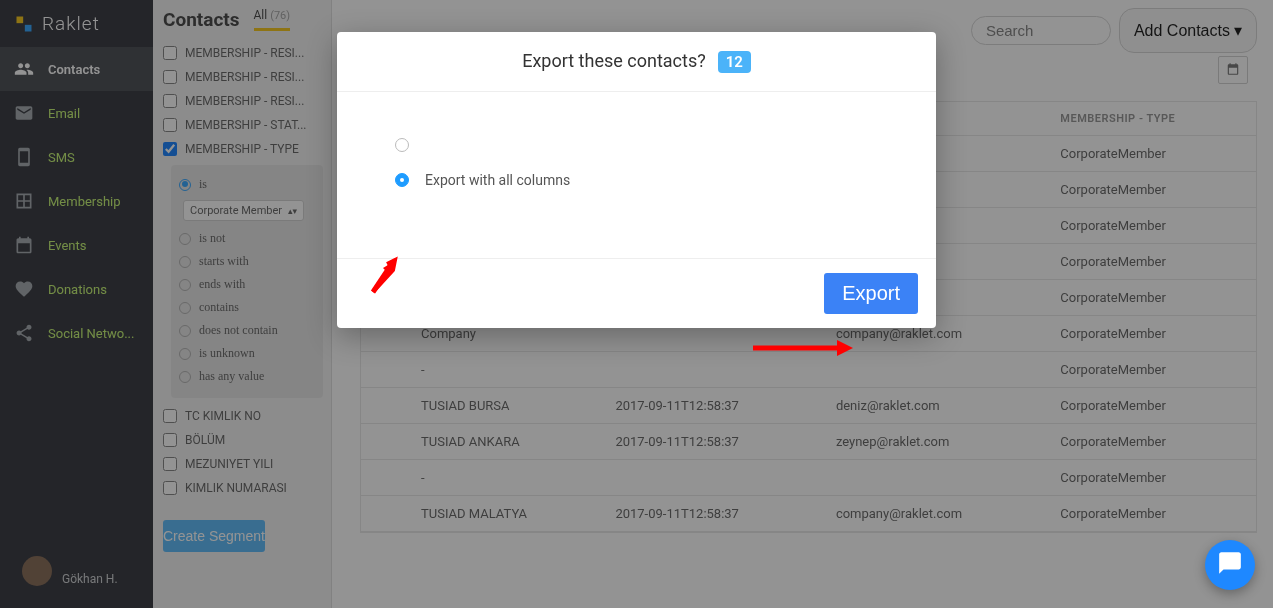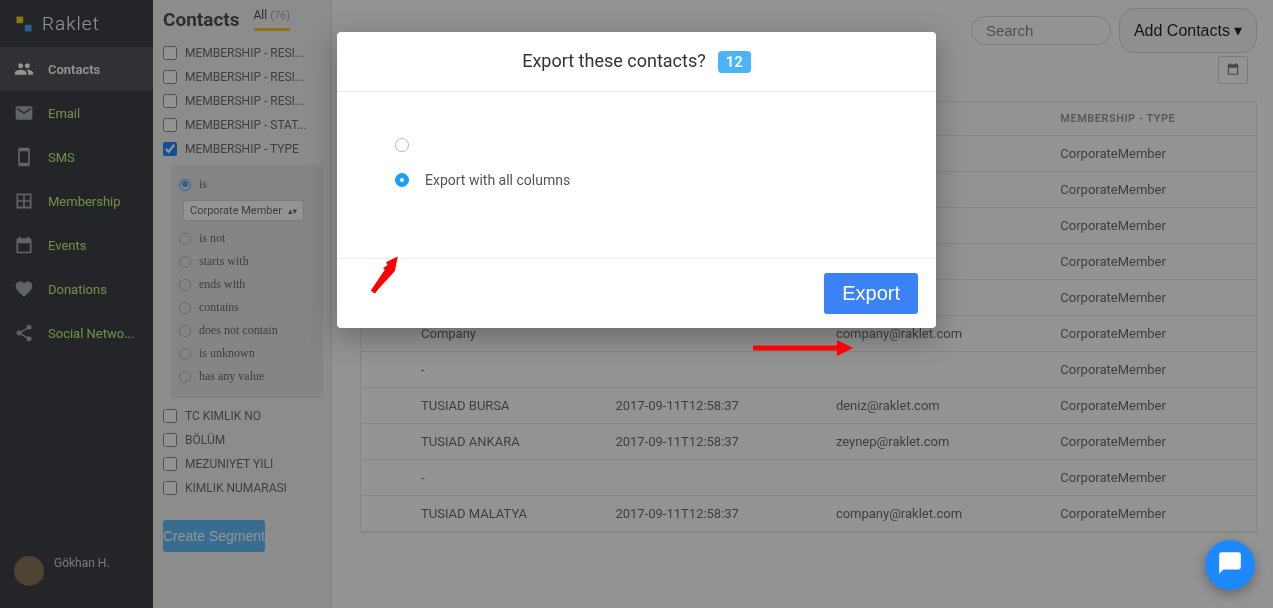--- a/index.html
+++ b/index.html
@@ -6,21 +6,21 @@
 body { font-family: -apple-system, BlinkMacSystemFont, "Segoe UI", Roboto, Helvetica, Arial, sans-serif; background: #f5f5f5; width: 1273px; height: 608px; overflow: hidden; position: relative; }
 
 .sidebar { position: absolute; left: 0; top: 0; width: 153px; height: 608px; background: #20232a; color: #fff; }
 .logo { display: flex; align-items: center; padding: 12px 14px; font-size: 19px; font-weight: 300; letter-spacing: 1px; }
 .logo-icon { width: 20px; height: 20px; margin-right: 8px; display: inline-flex; }
 .nav { list-style: none; }
 .nav li { display: flex; align-items: center; padding: 12px 14px; font-size: 13px; color: #bef264; cursor: pointer; }
 .nav li.active { background: #373a41; color: #fff; font-weight: 600; }
 .nav li .nav-icon { width: 20px; height: 20px; margin-right: 14px; display: inline-flex; fill: #9aa0a6; }
 .nav li.active .nav-icon { fill: #fff; }
-.profile { position: absolute; bottom: 12px; left: 0; width: 100%; display: flex; align-items: flex-start; padding: 10px 14px; }
+.profile { position: absolute; bottom: 12px; left: 8px; width: 100%; display: flex; align-items: flex-end; padding: 10px 14px; }
 .avatar { width: 30px; height: 30px; border-radius: 50%; background: #7a5c45; margin-right: 10px; }
 .profile-name { font-size: 12px; color: #c7c9cc; }
 
 .filter-panel { position: absolute; left: 153px; top: 0; width: 179px; height: 608px; background: #f1f1f1; border-right: 1px solid #dadada; overflow: hidden; }
 .fp-header { display: flex; align-items: flex-end; padding: 8px 10px 0 10px; }
 .fp-title { font-size: 19px; font-weight: 700; color: #333; margin-right: 14px; }
 .fp-tab { font-size: 12px; color: #666; padding-bottom: 6px; margin-right: 4px; cursor: pointer; }
 .fp-tab.active { color: #333; border-bottom: 3px solid #f5c000; }
 .fp-count { font-size: 11px; color: #999; }
 .filter-list { padding: 10px 8px; font-size: 12px; color: #555; }

